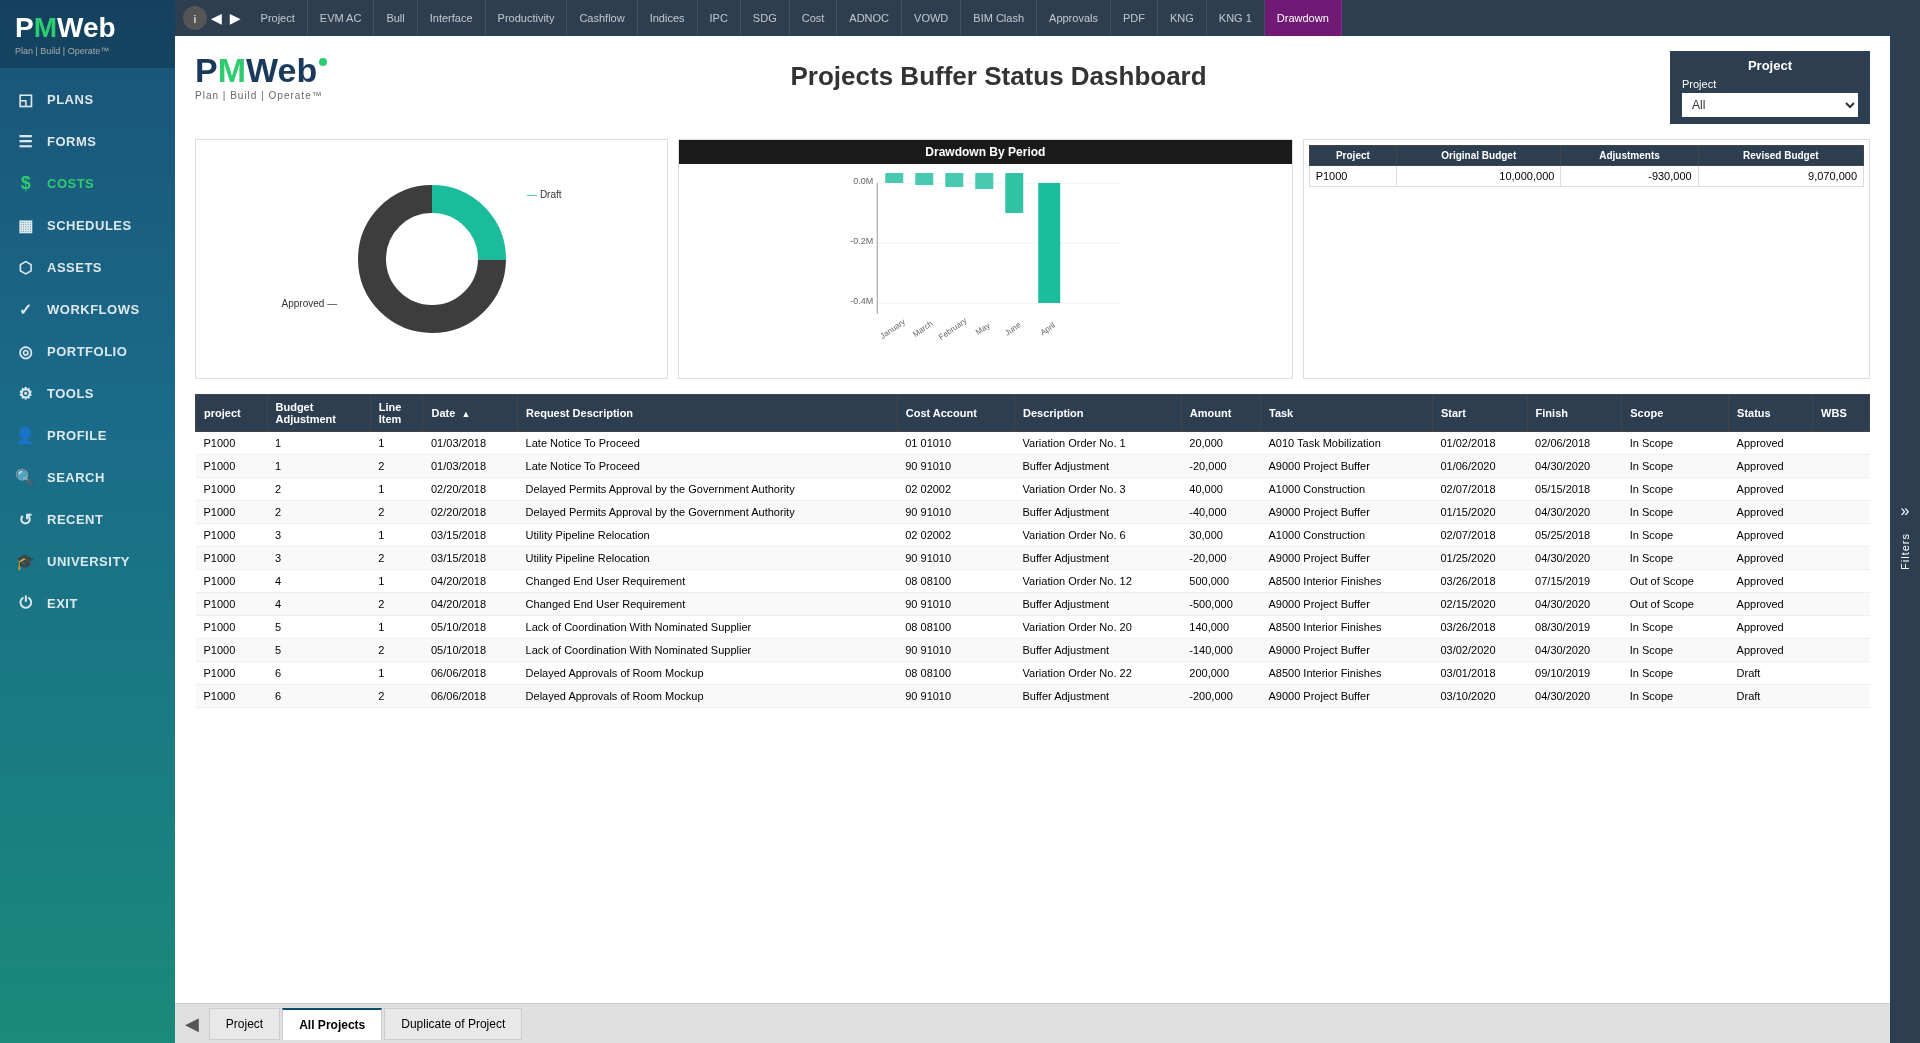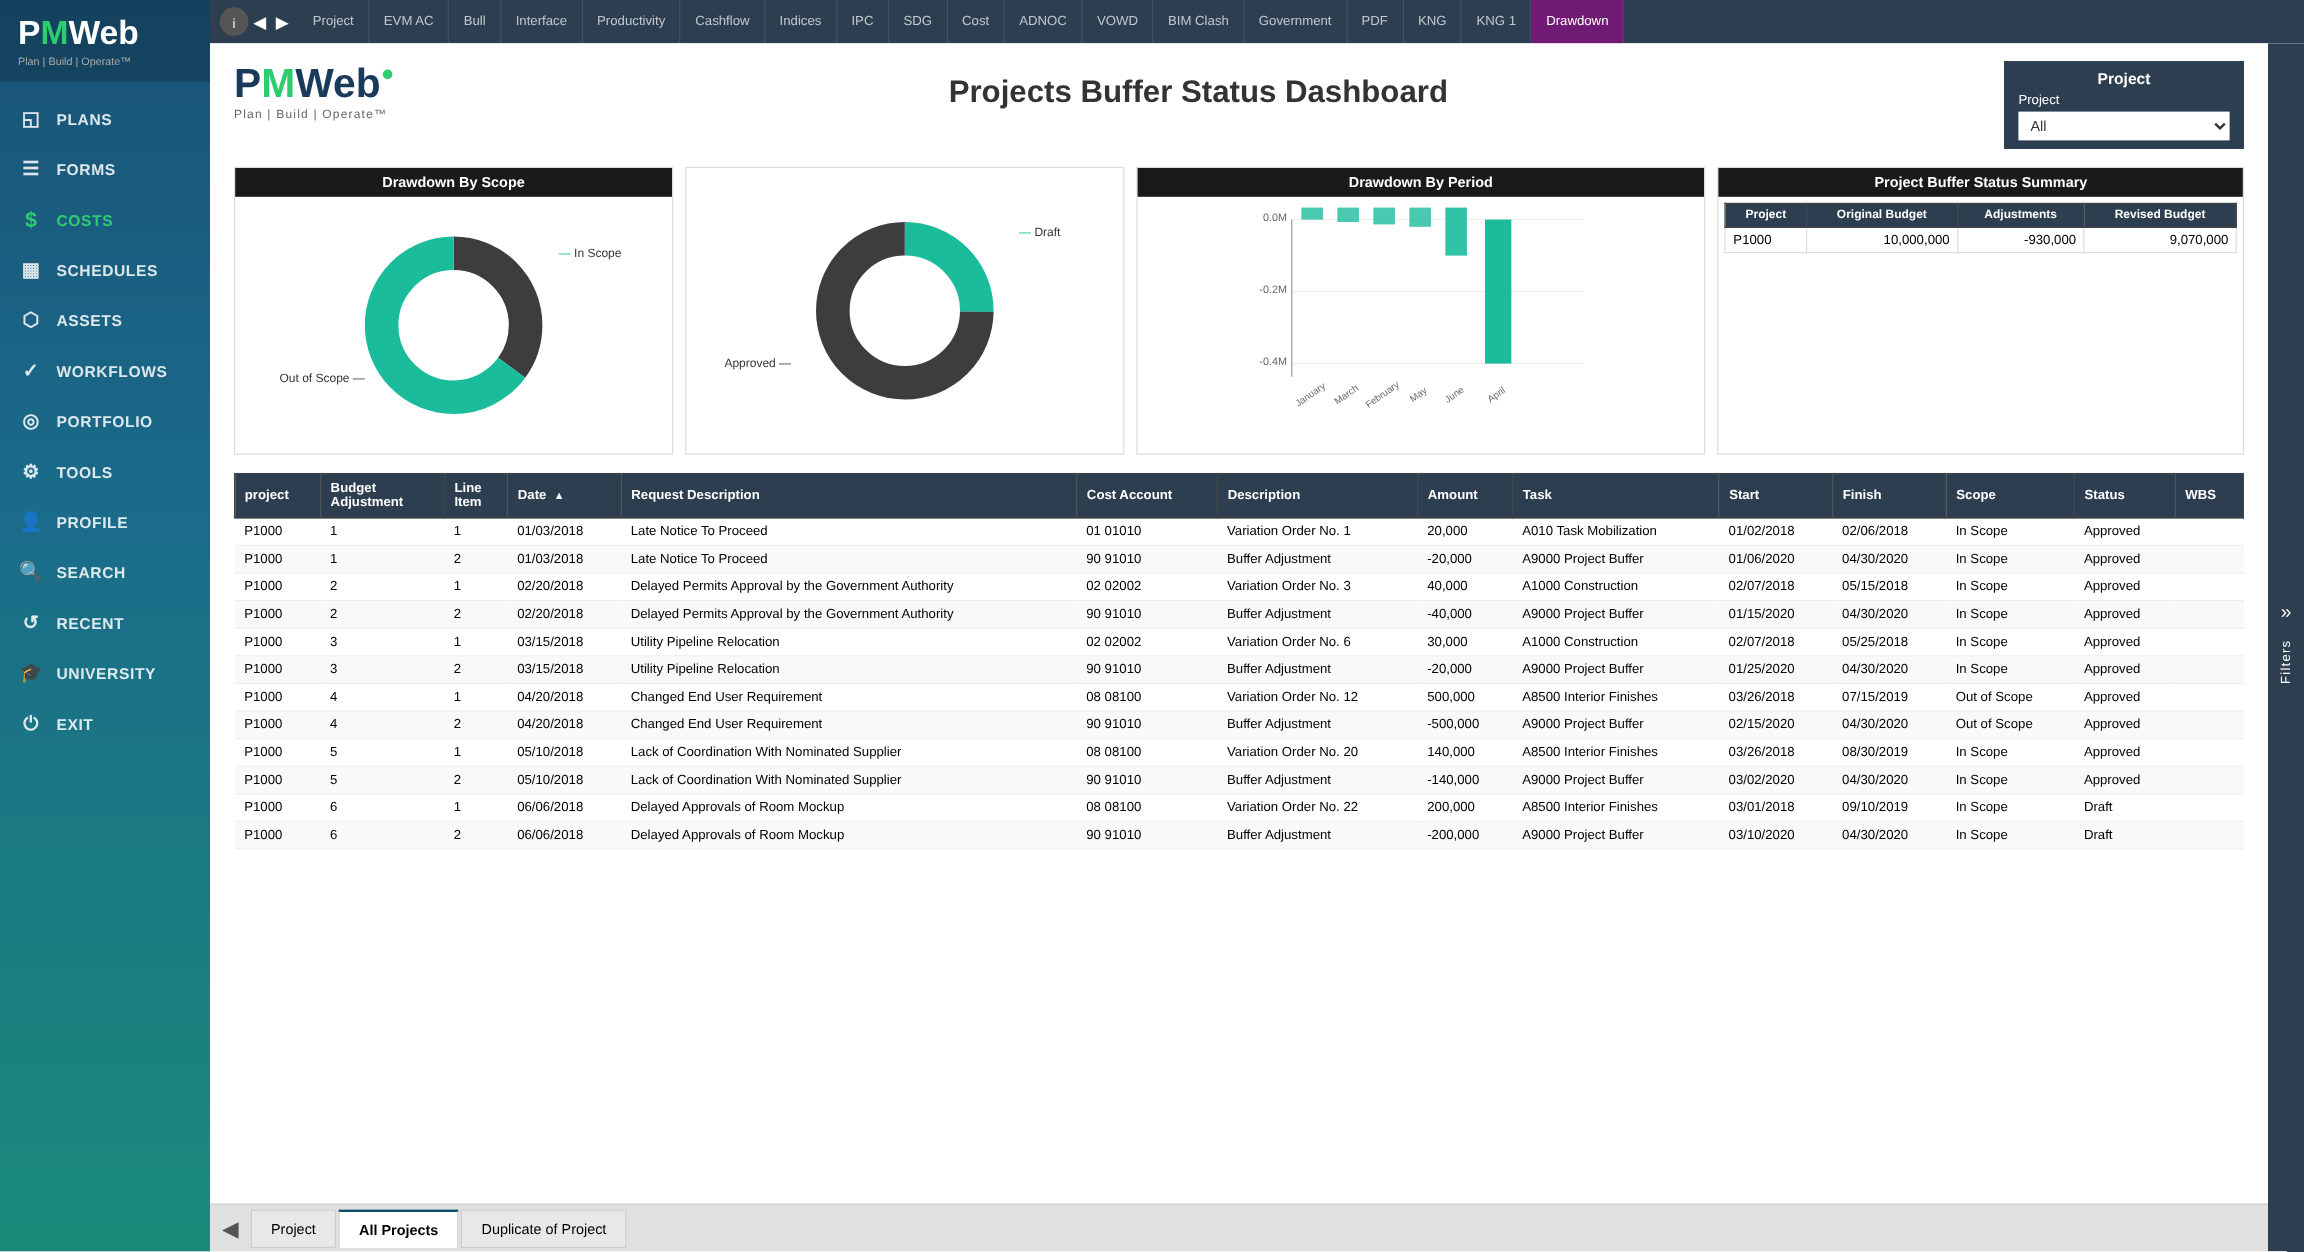--- a/index.html
+++ b/index.html
@@ -372,21 +372,21 @@
     <div class="top-tab">
         <span>ADNOC</span>
       </div>
     <div class="top-tab">
         <span>VOWD</span>
       </div>
     <div class="top-tab">
         <span>BIM Clash</span>
       </div>
     <div class="top-tab">
-        <span>Government</span>
+        <span>Approvals</span>
       </div>
     <div class="top-tab">
         <span>PDF</span>
       </div>
     <div class="top-tab">
         <span>KNG</span>
       </div>
     <div class="top-tab">
         <span>KNG 1</span>
       </div>
@@ -412,40 +412,20 @@
             <div class="project-filter-title">Project</div>
             <div class="project-filter-label">Project</div>
             <select class="project-filter-select">
               <option>All</option>
             </select>
           </div>
         </div>
 
         <div class="charts-row">
 
-          <div class="chart-box">
-            <div class="chart-title">Drawdown By Scope</div>
-            <div class="chart-content">
-              <div style="position:relative;width:170px;height:170px;">
-                <svg width="170" height="170" viewBox="0 0 170 170">
-
-                  <circle cx="85" cy="85" r="60" fill="none" stroke="#3d3d3d" stroke-width="28" stroke-dasharray="132 245" stroke-dashoffset="0" transform="rotate(-90 85 85)"></circle>
-
-                  <circle cx="85" cy="85" r="60" fill="none" stroke="#1abc9c" stroke-width="28" stroke-dasharray="245 132" stroke-dashoffset="-132" transform="rotate(-90 85 85)"></circle>
-                  <circle cx="85" cy="85" r="45" fill="white"></circle>
-                </svg>
-                <div style="position:absolute;top:20px;right:-55px;font-size:10px;color:#333;white-space:nowrap;">
-                  <span style="color:#1abc9c;">— </span><span>In Scope</span>
-                </div>
-                <div style="position:absolute;bottom:35px;left:-60px;font-size:10px;color:#333;white-space:nowrap;">
-                  <span>Out of Scope</span><span style="color:#3d3d3d;"> —</span>
-                </div>
-              </div>
-            </div>
-          </div>
 
           <div class="chart-box">
             <div class="chart-content">
               <div style="position:relative;width:170px;height:170px;">
                 <svg width="170" height="170" viewBox="0 0 170 170">
 
                   <circle cx="85" cy="85" r="60" fill="none" stroke="#1abc9c" stroke-width="28" stroke-dasharray="95 282" stroke-dashoffset="0" transform="rotate(-90 85 85)"></circle>
 
                   <circle cx="85" cy="85" r="60" fill="none" stroke="#3d3d3d" stroke-width="28" stroke-dasharray="282 95" stroke-dashoffset="-95" transform="rotate(-90 85 85)"></circle>
                   <circle cx="85" cy="85" r="45" fill="white"></circle>
@@ -491,21 +471,20 @@
                 <text x="79" y="162" font-size="8" fill="#666" text-anchor="middle" transform="rotate(-35 79 162)">March</text>
                 <text x="109" y="162" font-size="8" fill="#666" text-anchor="middle" transform="rotate(-35 109 162)">February</text>
                 <text x="139" y="162" font-size="8" fill="#666" text-anchor="middle" transform="rotate(-35 139 162)">May</text>
                 <text x="169" y="162" font-size="8" fill="#666" text-anchor="middle" transform="rotate(-35 169 162)">June</text>
                 <text x="204" y="162" font-size="8" fill="#666" text-anchor="middle" transform="rotate(-35 204 162)">April</text>
               </svg>
             </div>
           </div>
 
           <div class="chart-box summary-box">
-            <div class="chart-title">Project Buffer Status Summary</div>
             <div style="padding:5px;">
               <table class="summary-table">
                 <thead>
                   <tr>
                     <th>Project</th>
                     <th>Original Budget</th>
                     <th>Adjustments</th>
                     <th>Revised Budget</th>
                   </tr>
                 </thead>

